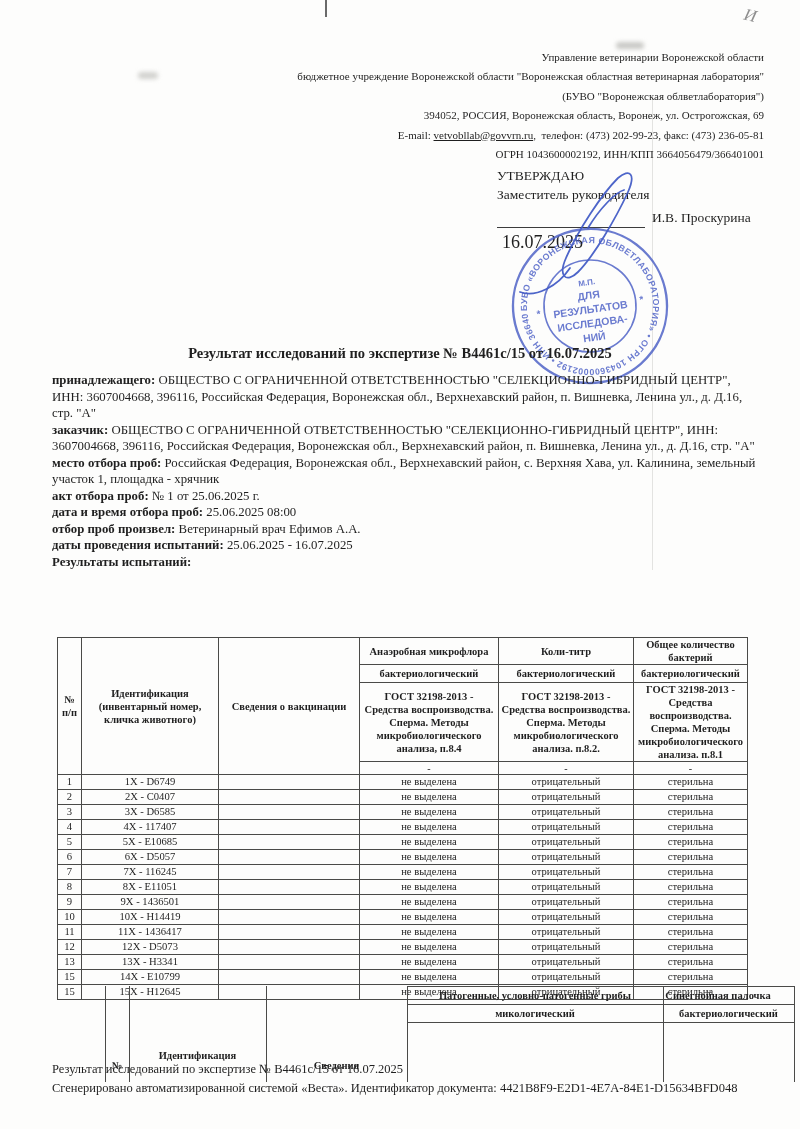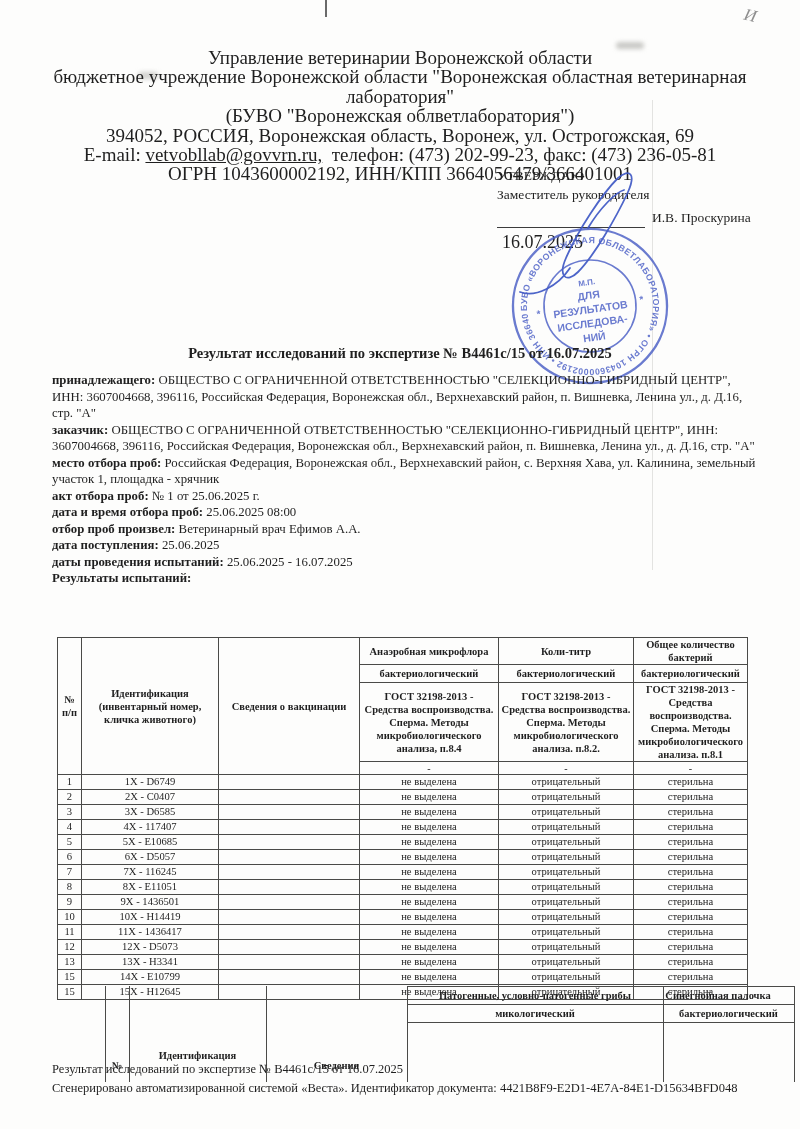--- a/index.html
+++ b/index.html
@@ -14,22 +14,22 @@
   .top-tick { position:absolute; left:325px; top:0; width:2px; height:17px; background:#6a6a6a; }
   .corner-mark { position:absolute; left:744px; top:6px; font-size:17px; color:#8f8f8f;
     font-style:italic; transform:rotate(14deg); }
   .scan-line { position:absolute; left:652px; top:100px; width:1px; height:470px; background:#e3e3e1; }
   .smudge { position:absolute; left:616px; top:42px; width:28px; height:7px; background:#c9c9c6;
     border-radius:4px; filter:blur(2px); }
   .smudge2 { position:absolute; left:138px; top:72px; width:20px; height:7px; background:#d2d2cf;
     border-radius:4px; filter:blur(2px); }
 
   
-  .hdr { position:absolute; top:48px; left:36px; right:36px; text-align:center;
-    font-size:19px; line-height:19.4px; }
+  .hdr { position:absolute; top:48px; left:36px; right:36px; text-align:right;
+    font-size:11px; line-height:19.4px; }
   .hdr .email { text-decoration: underline; }
 
   
   .approve { position:absolute; left:497px; top:166px; font-size:13.5px; line-height:19px; }
   .sig-line { position:absolute; left:497px; top:227px; width:148px; height:1px; background:#3c3c3c; }
   .sig-name { position:absolute; left:652px; top:210px; font-size:13.5px; }
   .sig-date { position:absolute; left:502px; top:232px; font-size:18px; }
   .sig-svg { position:absolute; left:470px; top:164px; pointer-events:none; }
 
   
@@ -132,21 +132,20 @@
 
   <div class="title">Результат исследований по экспертизе № В4461с/15 от 16.07.2025</div>
 
   <div class="details">
     <div><span class="lbl">принадлежащего:</span> <span>ОБЩЕСТВО С ОГРАНИЧЕННОЙ ОТВЕТСТВЕННОСТЬЮ "СЕЛЕКЦИОННО-ГИБРИДНЫЙ ЦЕНТР", ИНН: 3607004668, 396116, Российская Федерация, Воронежская обл., Верхнехавский район, п. Вишневка, Ленина ул., д. Д.16, стр. "А"</span></div>
     <div><span class="lbl">заказчик:</span> <span>ОБЩЕСТВО С ОГРАНИЧЕННОЙ ОТВЕТСТВЕННОСТЬЮ "СЕЛЕКЦИОННО-ГИБРИДНЫЙ ЦЕНТР", ИНН: 3607004668, 396116, Российская Федерация, Воронежская обл., Верхнехавский район, п. Вишневка, Ленина ул., д. Д.16, стр. "А"</span></div>
     <div><span class="lbl">место отбора проб:</span> <span>Российская Федерация, Воронежская обл., Верхнехавский район, с. Верхняя Хава, ул. Калинина, земельный участок 1, площадка - хрячник</span></div>
     <div><span class="lbl">акт отбора проб:</span> <span>№ 1 от 25.06.2025 г.</span></div>
     <div><span class="lbl">дата и время отбора проб:</span> <span>25.06.2025 08:00</span></div>
     <div><span class="lbl">отбор проб произвел:</span> <span>Ветеринарный врач Ефимов А.А.</span></div>
-    <div><span class="lbl">дата поступления:</span> <span>25.06.2025</span></div>
     <div><span class="lbl">даты проведения испытаний:</span> <span>25.06.2025 - 16.07.2025</span></div>
     <div class="results-label">Результаты испытаний:</div>
   </div>
 
   <table class="results">
     <colgroup>
       <col style="width:24px">
         <col style="width:137px">
         <col style="width:141px">
       <col style="width:139px">

